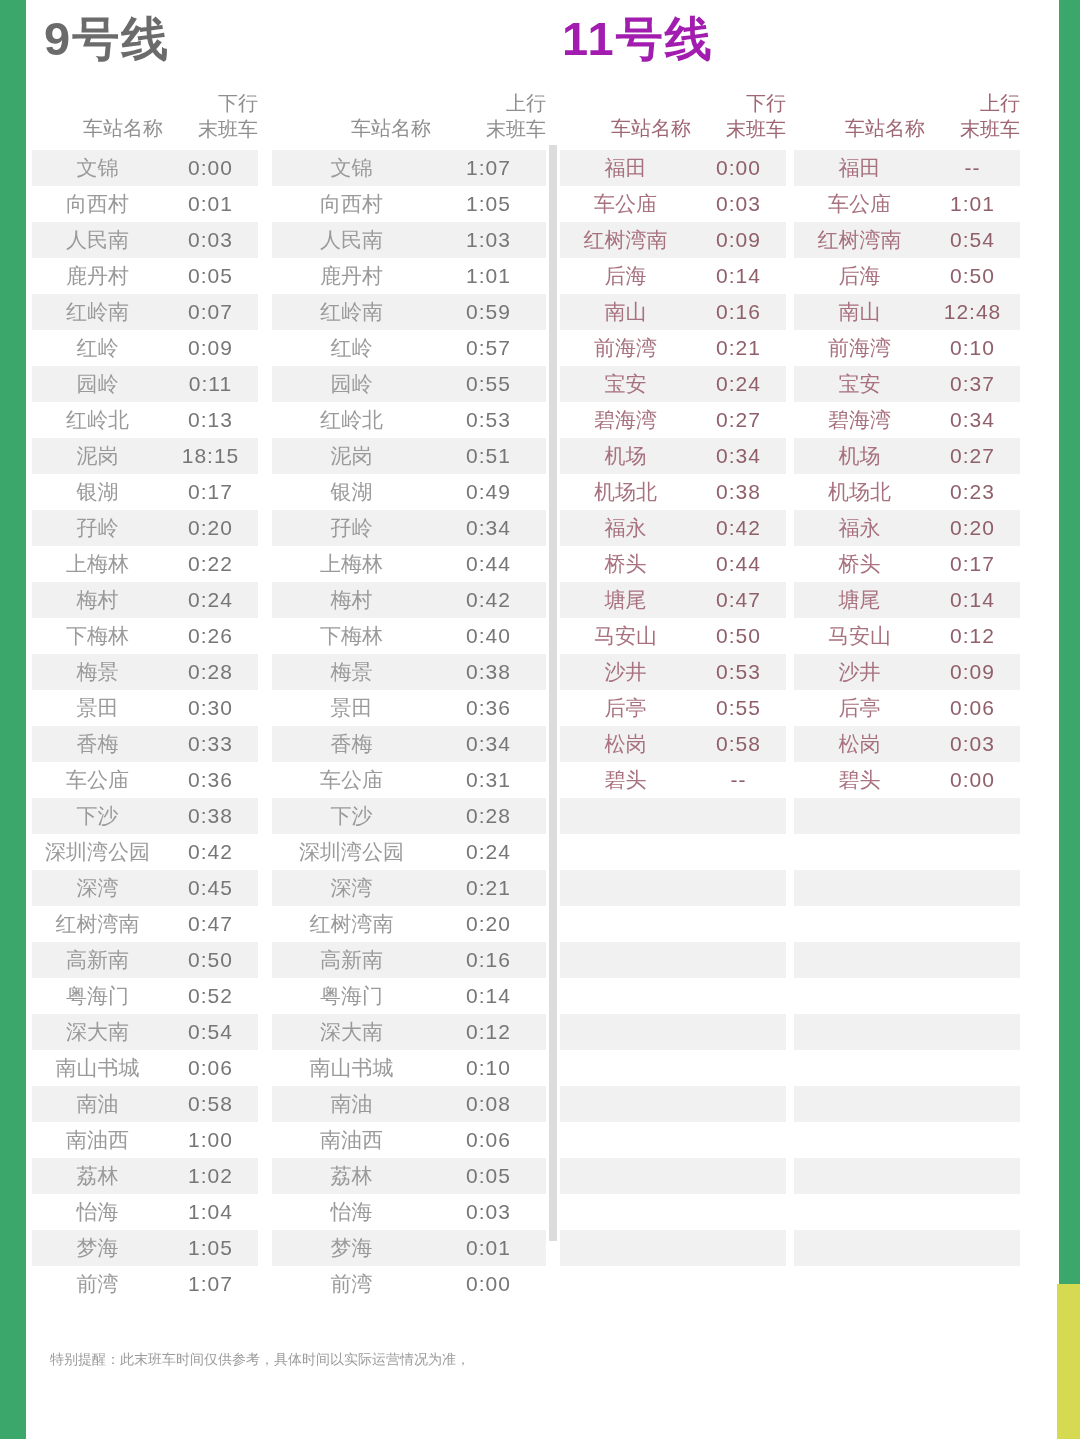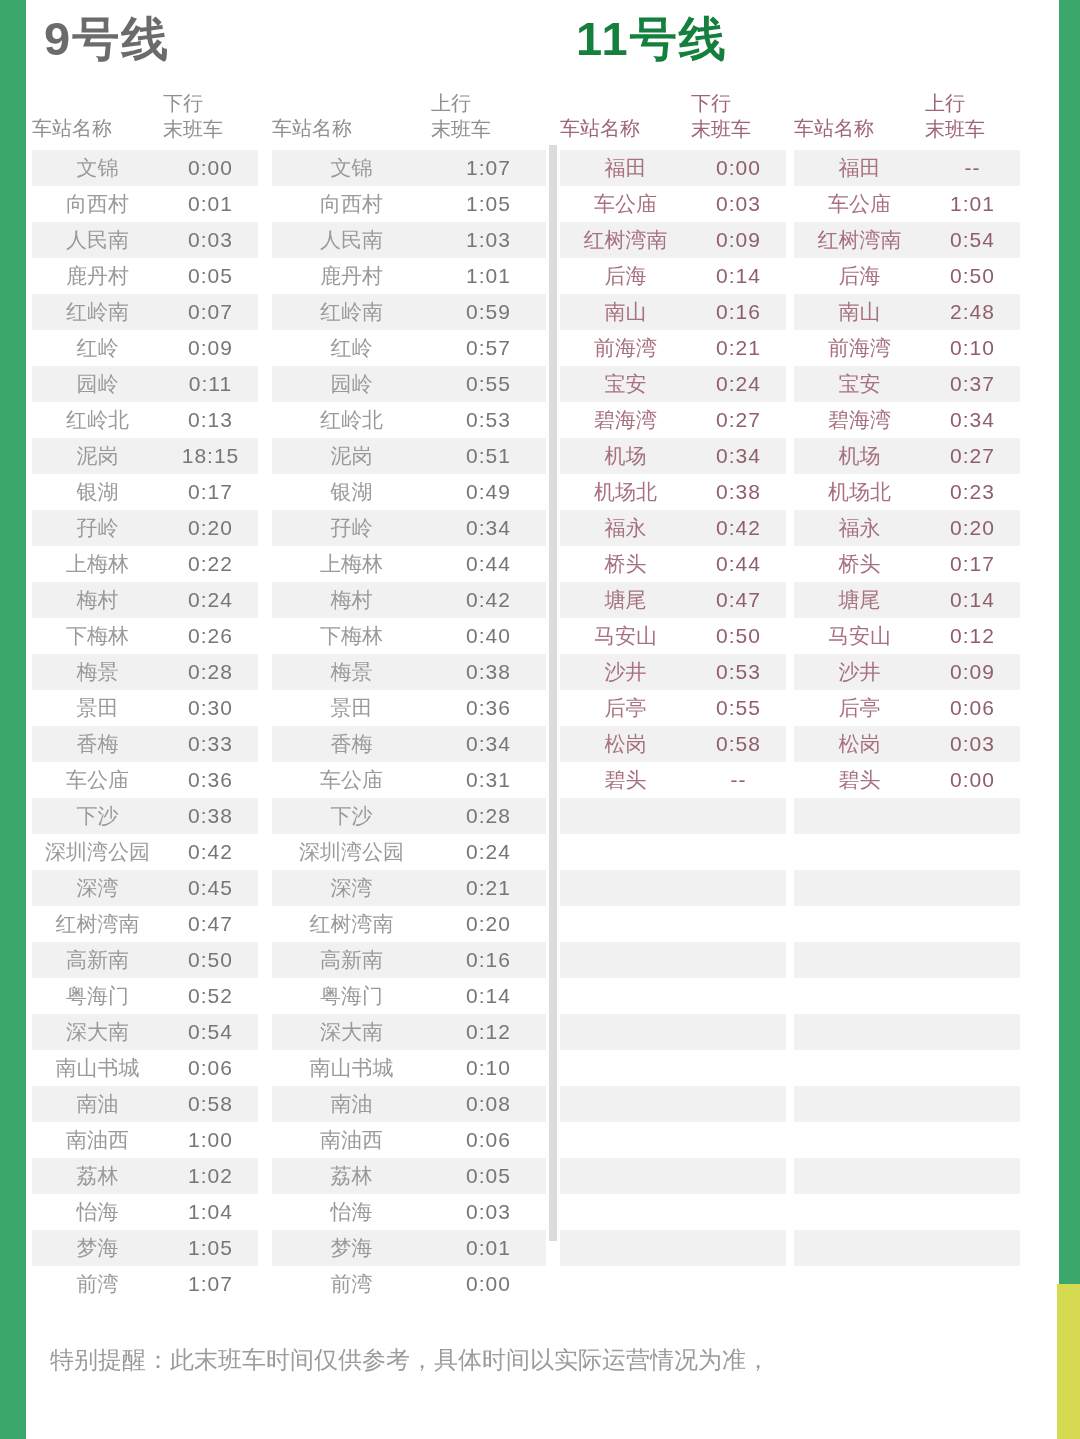--- a/index.html
+++ b/index.html
@@ -7,46 +7,46 @@
     position:relative;width:1080px;height:1439px;background:#ffffff;
     font-family:"Liberation Sans","DejaVu Sans",sans-serif;overflow:hidden;
   }
   .edge{position:absolute;top:0;}
   .edge-left{left:0;width:26px;height:1439px;background:#3ca76a;}
   .edge-right{left:1059px;width:21px;height:1284px;background:#3ca76a;}
   .edge-right-yellow{position:absolute;left:1057px;top:1284px;width:23px;height:155px;background:#d5da51;}
 
   .line-title{position:absolute;top:8px;font-size:47px;font-weight:bold;letter-spacing:2px;}
   .l9-title{left:44px;color:#6b6b6b;}
-  .l11-title{left:576px;color:#15803d;}
+  .l11-title{left:562px;color:#a21caf;}
 
   .tbl{position:absolute;top:70px;}
   .t1{left:32px;width:226px;}
   .t2{left:272px;width:274px;}
   .t3{left:560px;width:226px;}
   .t4{left:794px;width:226px;}
 
   .thead{display:flex;height:80px;align-items:flex-end;padding-bottom:8px;box-sizing:border-box;font-size:20px;}
-  .thead .hname{width:58%;text-align:left;}
-  .thead .htime{width:42%;text-align:left;line-height:26px;}
+  .thead .hname{width:58%;text-align:right;}
+  .thead .htime{width:42%;text-align:right;line-height:26px;}
   .l9 .thead{color:#8f8f8f;}
   .l11 .thead{color:#9e6573;}
 
   .row{display:flex;height:36px;line-height:36px;font-size:21px;}
   .row:nth-child(odd){background:#f1f1f1;}
   .row .name{width:58%;text-align:center;white-space:nowrap;}
   .row .time{width:42%;text-align:center;letter-spacing:1px;}
   .l9 .row .name{color:#9a9a9a;}
   .l9 .row .time{color:#767676;}
   .l11 .row .name{color:#a8717f;}
   .l11 .row .time{color:#8f5f6a;}
 
   .divider{position:absolute;left:549px;top:145px;width:8px;height:1096px;background:#dcdcdc;}
 
-  .note{position:absolute;left:50px;top:1342px;font-size:24px;color:#9b9b9b;line-height:35px;}
+  .note{position:absolute;left:50px;top:1342px;font-size:14px;color:#9b9b9b;line-height:35px;}
 </style>
 </head>
 <body>
 
 <div class="page">
 
   <div class="edge edge-left"></div>
   <div class="edge edge-right"></div>
   <div class="edge-right-yellow"></div>
 
@@ -495,21 +495,21 @@
         <div class="row">
           <span class="name">红树湾南</span>
           <span class="time">0:54</span>
         </div>
         <div class="row">
           <span class="name">后海</span>
           <span class="time">0:50</span>
         </div>
         <div class="row">
           <span class="name">南山</span>
-          <span class="time">2:48</span>
+          <span class="time">12:48</span>
         </div>
         <div class="row">
           <span class="name">前海湾</span>
           <span class="time">0:10</span>
         </div>
         <div class="row">
           <span class="name">宝安</span>
           <span class="time">0:37</span>
         </div>
         <div class="row">

